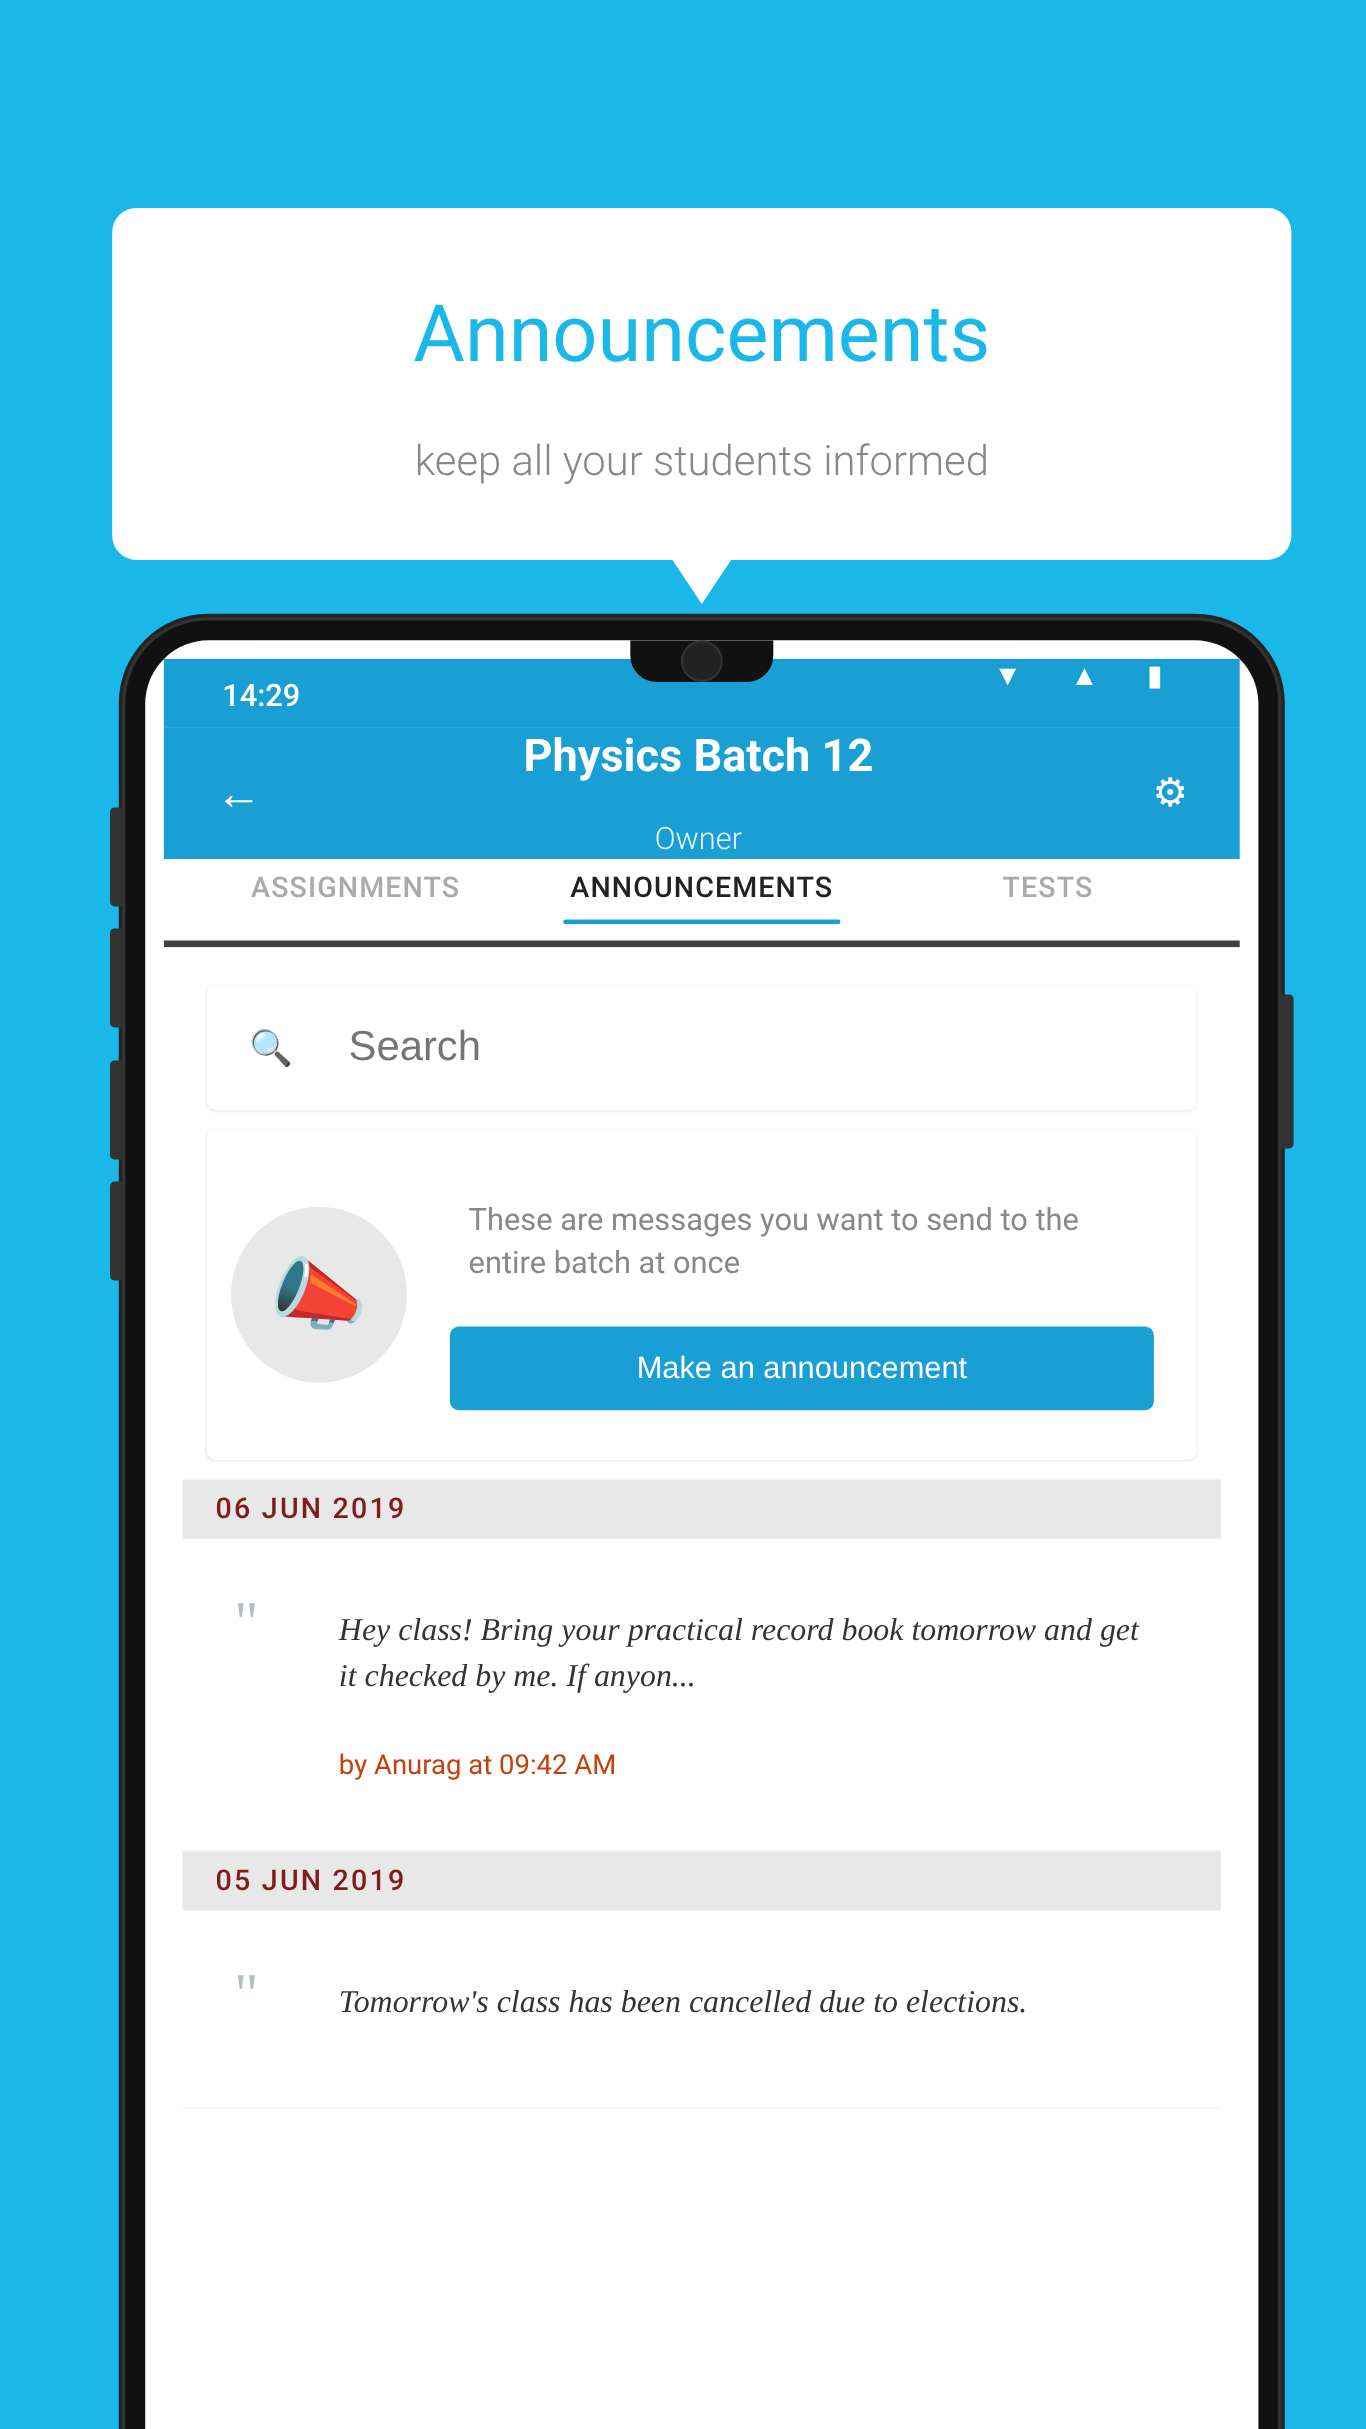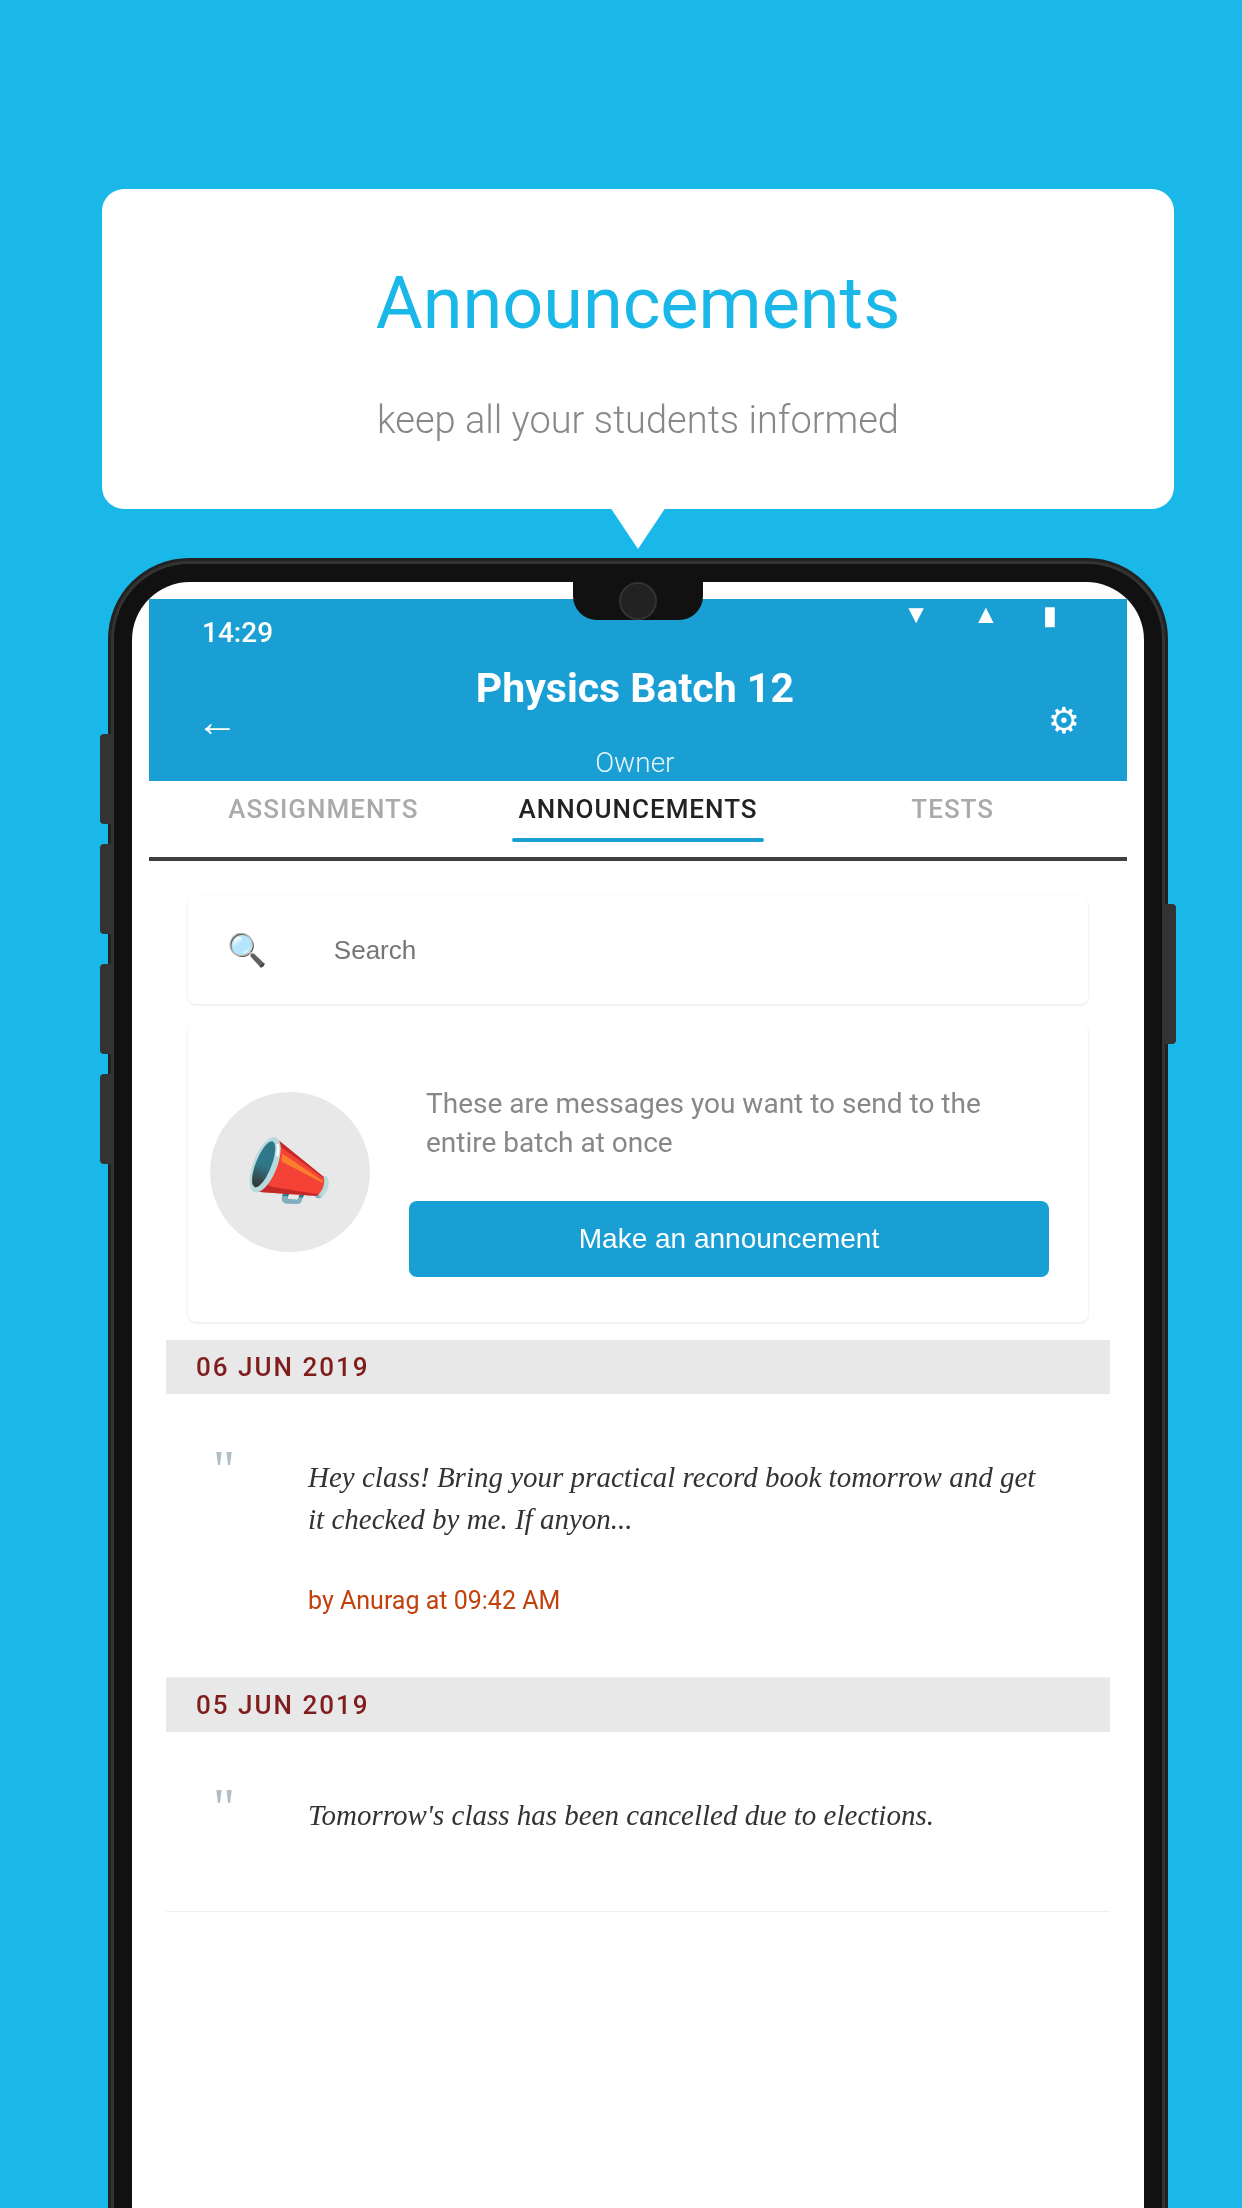--- a/index.html
+++ b/index.html
@@ -200,21 +200,21 @@
     .settings-btn {
       color: white;
       font-size: 36px;
       cursor: pointer;
     }
 
     
     .tabs {
       background: white;
       display: flex;
-      border-bottom: 4px solid #404040;
+      border-bottom: 6px solid #404040;
       height: 80px;
       align-items: flex-end;
     }
 
     .tab {
       flex: 1;
       text-align: center;
       padding-bottom: 16px;
       font-size: 26px;
       font-weight: 500;
@@ -250,27 +250,26 @@
       gap: 16px;
       box-shadow: 0 1px 3px rgba(0,0,0,0.1);
     }
 
     .search-icon {
       color: #aaa;
       font-size: 32px;
     }
 
     .search-input {
-      font-size: 26px;
+      font-size: 38px;
       color: #aaa;
       border: none;
       outline: none;
       background: transparent;
       flex: 1;
-      margin-left: 17px;
     }
 
     
     .announcement-prompt {
       background: white;
       margin: 0 22px 18px;
       border-radius: 8px;
       display: flex;
       align-items: center;
       padding: 28px 22px;

